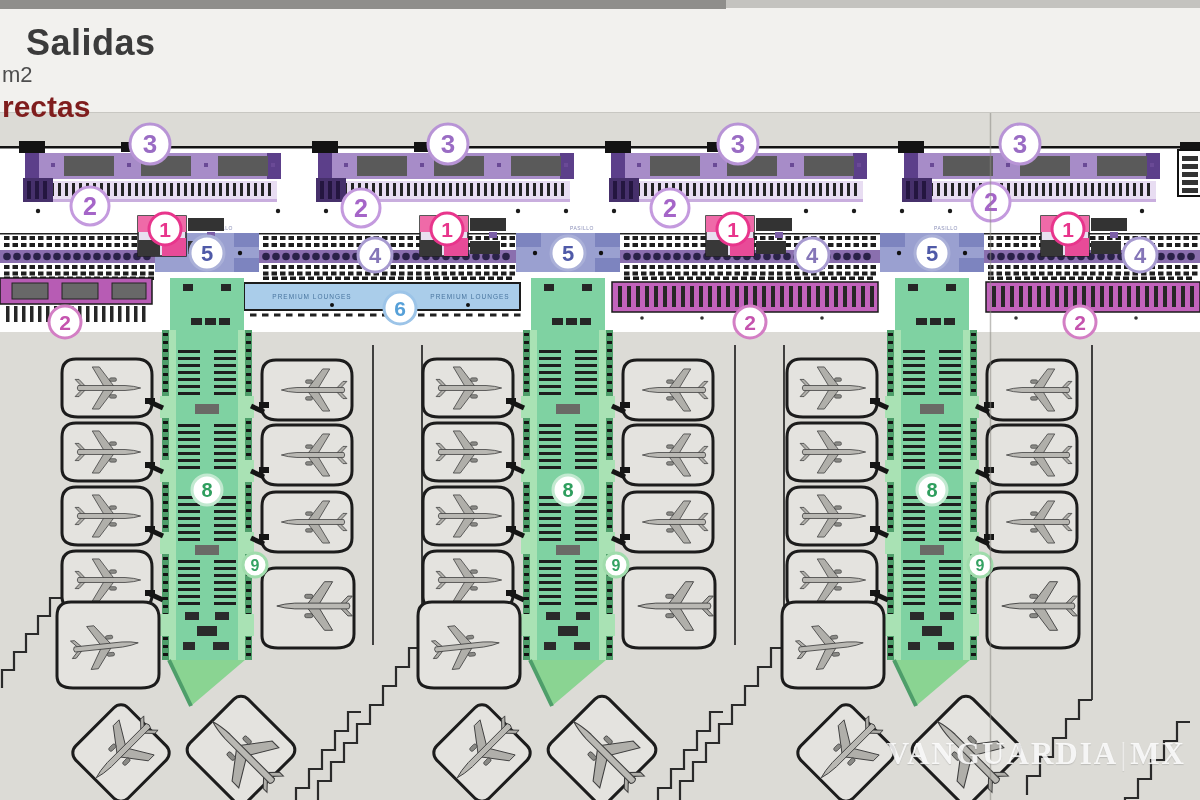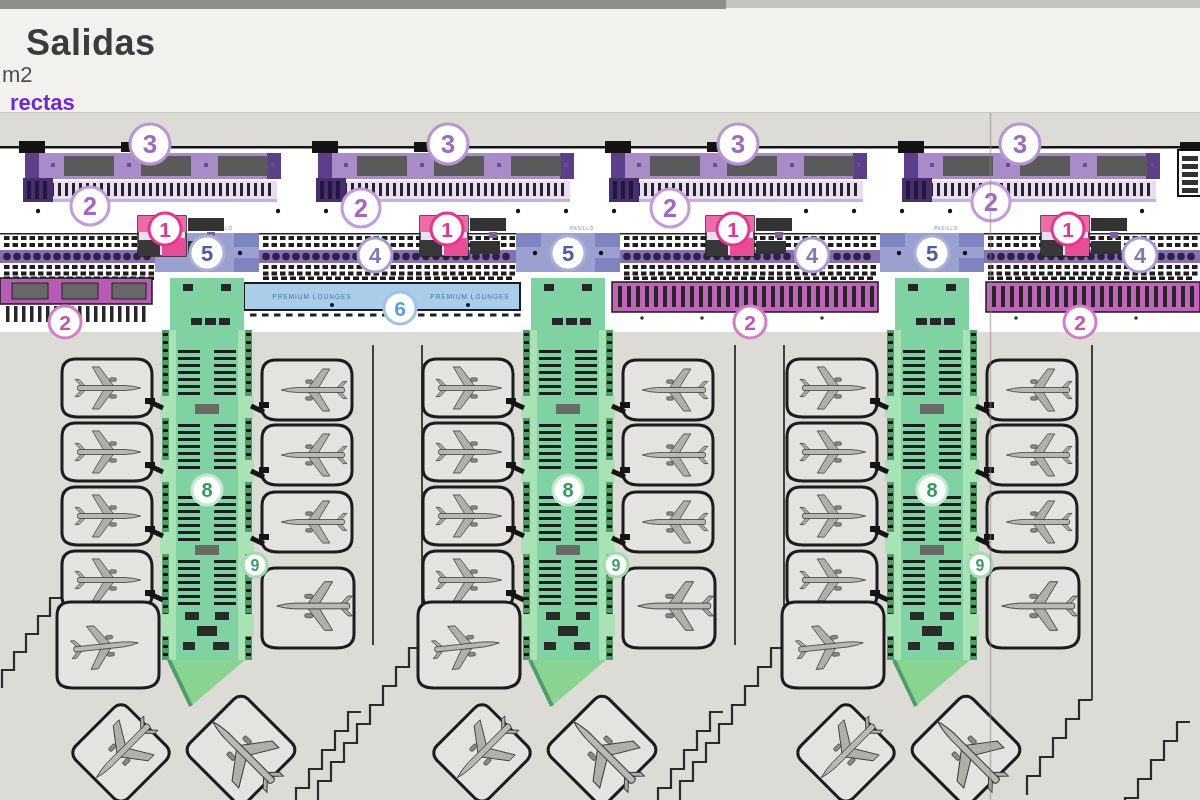--- a/index.html
+++ b/index.html
@@ -4,21 +4,21 @@
 <style>
   html,body{margin:0;padding:0;}
   .screen{position:relative;width:1200px;height:800px;overflow:hidden;
           background:#dddcd7;font-family:"Liberation Sans",sans-serif;}
   .hdr{position:absolute;left:0;top:0;width:1200px;height:112px;background:#f2f1ee;
        border-bottom:1px solid #c8c7c2;z-index:3;}
   .strip-l{position:absolute;left:0;top:0;width:726px;height:9px;background:#8f8e8b;}
   .strip-r{position:absolute;left:726px;top:0;width:474px;height:8px;background:#c4c3bf;}
   .ttl{position:absolute;left:26px;top:22px;font-size:36px;font-weight:bold;color:#3b3b3b;letter-spacing:.5px;}
   .sub1{position:absolute;left:2px;top:62px;font-size:22px;font-weight:normal;color:#4e4e4e;}
-  .sub2{position:absolute;left:10px;top:90px;font-size:22px;font-weight:bold;color:#6d28d9;}
+  .sub2{position:absolute;left:2px;top:90px;font-size:30px;font-weight:bold;color:#7f1d1d;}
   svg.plan{position:absolute;left:0;top:0;z-index:1;}
   .wm{position:absolute;top:736px;right:14px;z-index:4;
       font-family:"Liberation Serif",serif;font-weight:bold;font-size:31px;
       color:rgba(255,255,255,.85);letter-spacing:2px;
       text-shadow:0 1px 1px rgba(110,110,110,.28);white-space:nowrap;}
   .wm .sep{opacity:.65;font-weight:normal;margin:0 2px;}
 </style>
 </head>
 <body>
 
@@ -1833,14 +1833,17 @@
   </svg>
 
   <div class="hdr">
     <div class="strip-l"></div>
     <div class="strip-r"></div>
     <div class="ttl">Salidas</div>
     <div class="sub1">m2</div>
     <div class="sub2">rectas</div>
   </div>
 
+  <div class="wm">
+    <span>VANGUARDIA</span><span class="sep">|</span><span>MX</span>
+  </div>
 
 </div>
 
 </body></html>

